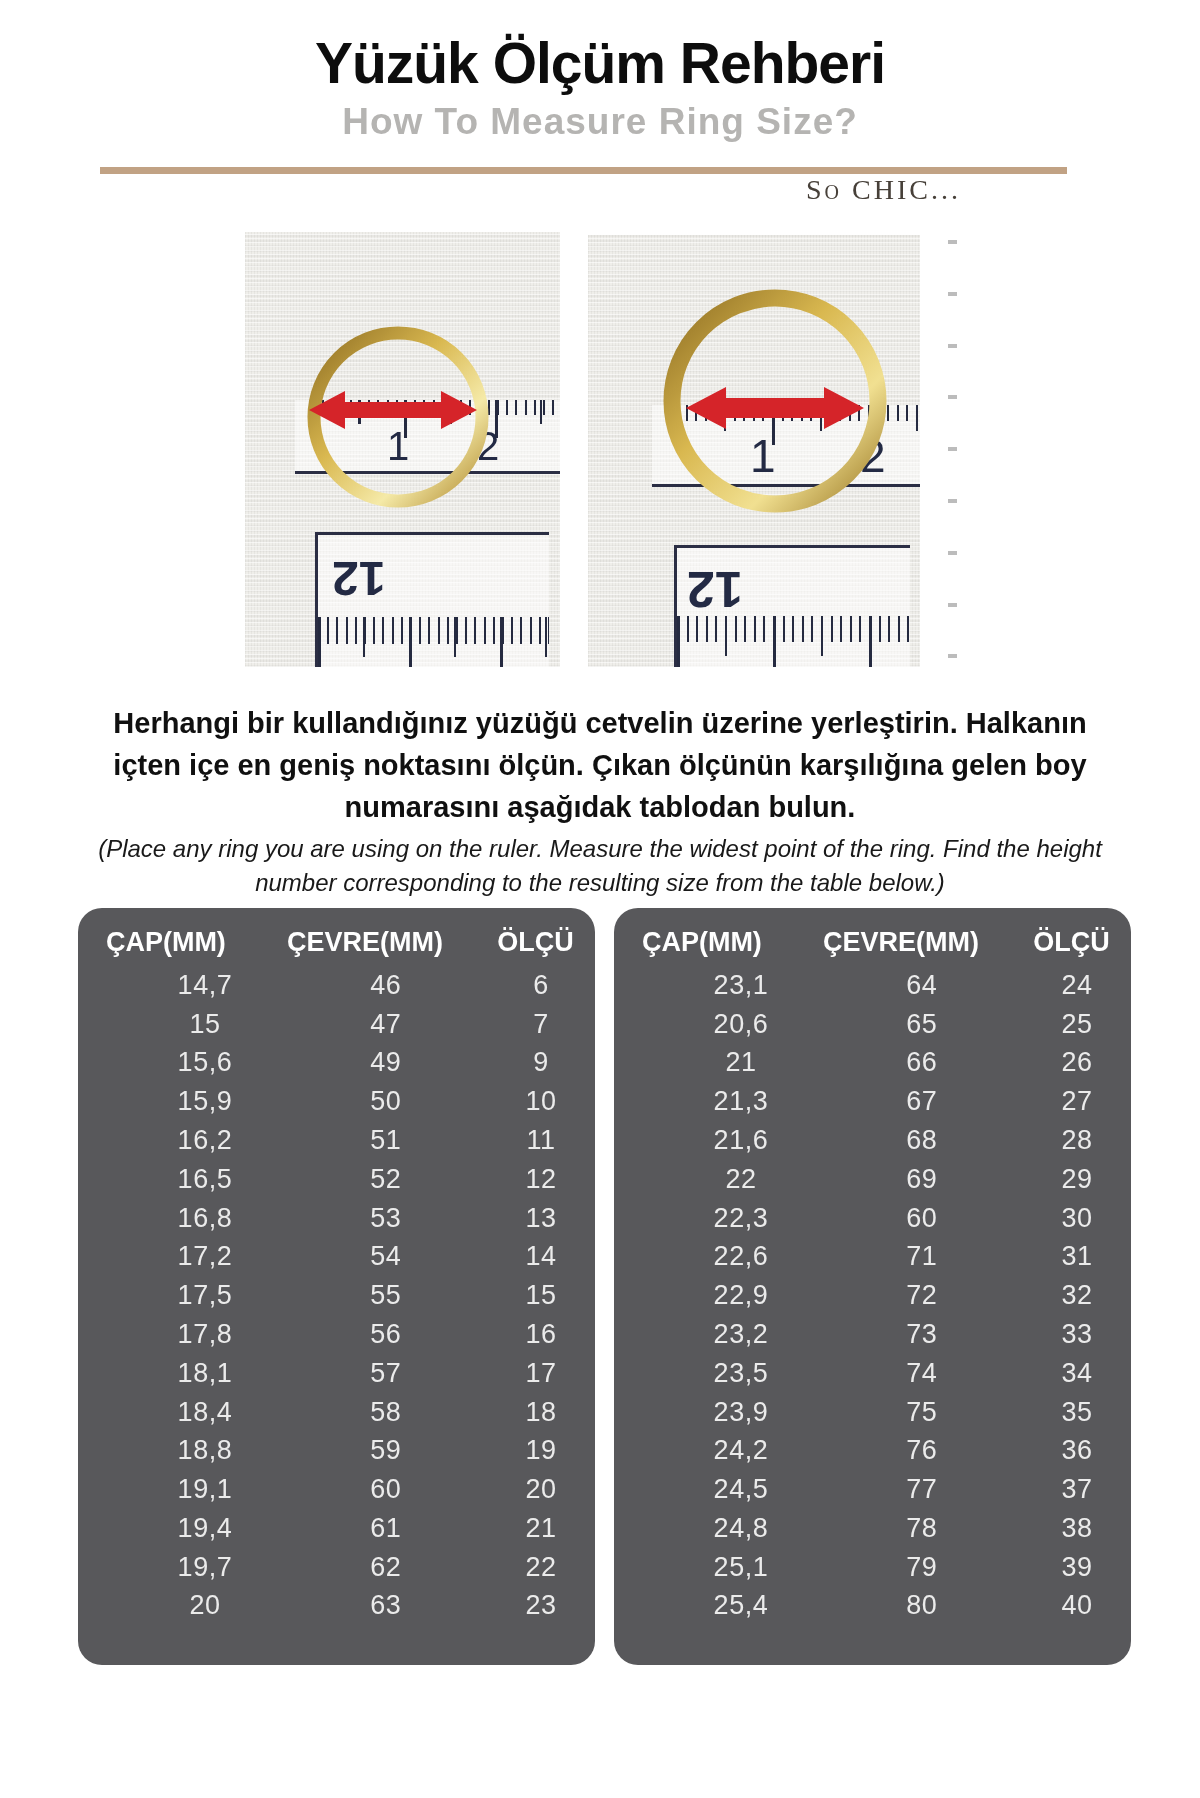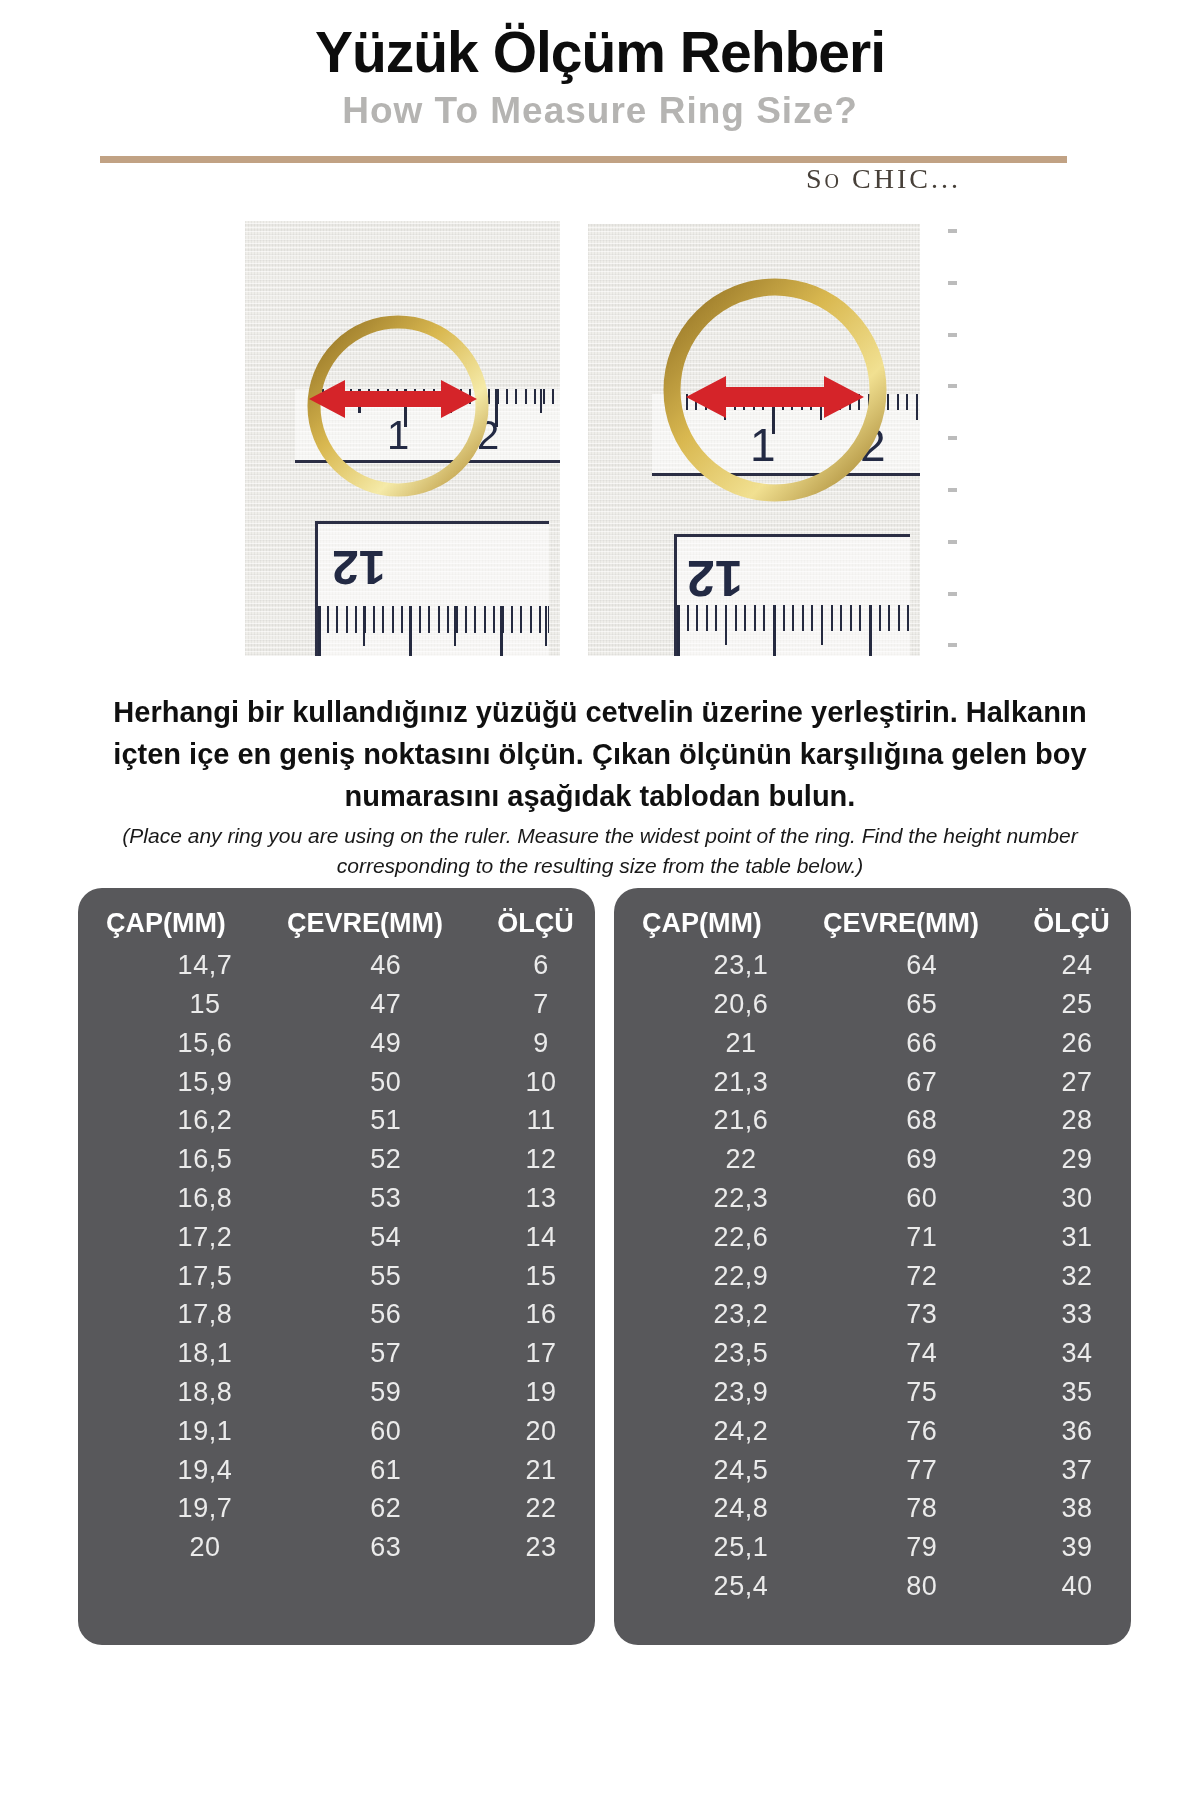--- a/index.html
+++ b/index.html
@@ -1,21 +1,21 @@
 <!DOCTYPE html>
 <html><head>
 <meta charset="utf-8">
 <style>
   html,body{margin:0;padding:0;background:#ffffff;}
   .page{position:relative;width:1200px;height:1798px;margin:0 auto;background:#fff;
         font-family:"Liberation Sans",sans-serif;overflow:hidden;}
 
   
   .hdr{text-align:center;}
-  .title{margin:0;padding-top:20px;font-size:57px;line-height:1.15;font-weight:800;
+  .title{margin:0;padding-top:31px;font-size:57px;line-height:1.15;font-weight:800;
          color:#0d0d0d;letter-spacing:-1px;}
   .subtitle{margin:4px 0 0 0;font-size:37px;font-weight:700;color:#b5b4b2;letter-spacing:1px;}
   .rule{position:relative;margin-top:24px;margin-left:100px;width:967px;height:7px;background:#c1a284;}
 
   
   .band{position:relative;height:516px;}
   .brand{position:absolute;left:806px;top:0px;font-family:"Liberation Serif",serif;
          font-variant:small-caps;font-size:28px;color:#474039;letter-spacing:3px;white-space:nowrap;}
   .dashes{position:absolute;left:948px;top:66px;width:9px;height:424px;
           background:repeating-linear-gradient(180deg,#bcbcbc 0 4px,transparent 4px 51.8px);}
@@ -75,21 +75,21 @@
 
   .ringsvg,.arrowsvg{position:absolute;}
   .photo.left  .ringsvg{left:62px;top:94px;}
   .photo.right .ringsvg{left:75px;top:54px;}
   .photo.left  .arrowsvg{left:64px;top:158px;}
   .photo.right .arrowsvg{left:98px;top:151px;}
 
   
   .tr-text{margin:12px auto 0;width:1040px;text-align:center;font-size:29px;font-weight:700;
            line-height:1.45;color:#101010;}
-  .en-text{margin:4px auto 0;width:1010px;text-align:center;font-size:21px;font-style:italic;
+  .en-text{margin:4px auto 0;width:1010px;text-align:center;font-size:24px;font-style:italic;
            font-weight:400;line-height:1.42;color:#191919;}
 
   
   .tables{display:flex;gap:19px;margin:8px 0 0 78px;}
   .size-table{width:517px;height:757px;box-sizing:border-box;background:#58585b;
               border-radius:24px;padding-top:12px;}
   .t-head,.t-row{display:grid;grid-template-columns:34% 43% 23%;text-align:center;align-items:center;}
   .t-head{height:46px;font-size:27px;font-weight:700;color:#ffffff;}
   .t-row{height:38.8px;font-size:27px;font-weight:400;color:#ebebeb;letter-spacing:.5px;padding-left:47px;}
 </style>
@@ -221,20 +221,25 @@
             <span>17,8</span>
             <span>56</span>
             <span>16</span>
           </div>
           <div class="t-row">
             <span>18,1</span>
             <span>57</span>
             <span>17</span>
           </div>
           <div class="t-row">
+            <span>18,4</span>
+            <span>58</span>
+            <span>18</span>
+          </div>
+          <div class="t-row">
             <span>18,8</span>
             <span>59</span>
             <span>19</span>
           </div>
           <div class="t-row">
             <span>19,1</span>
             <span>60</span>
             <span>20</span>
           </div>
           <div class="t-row">

